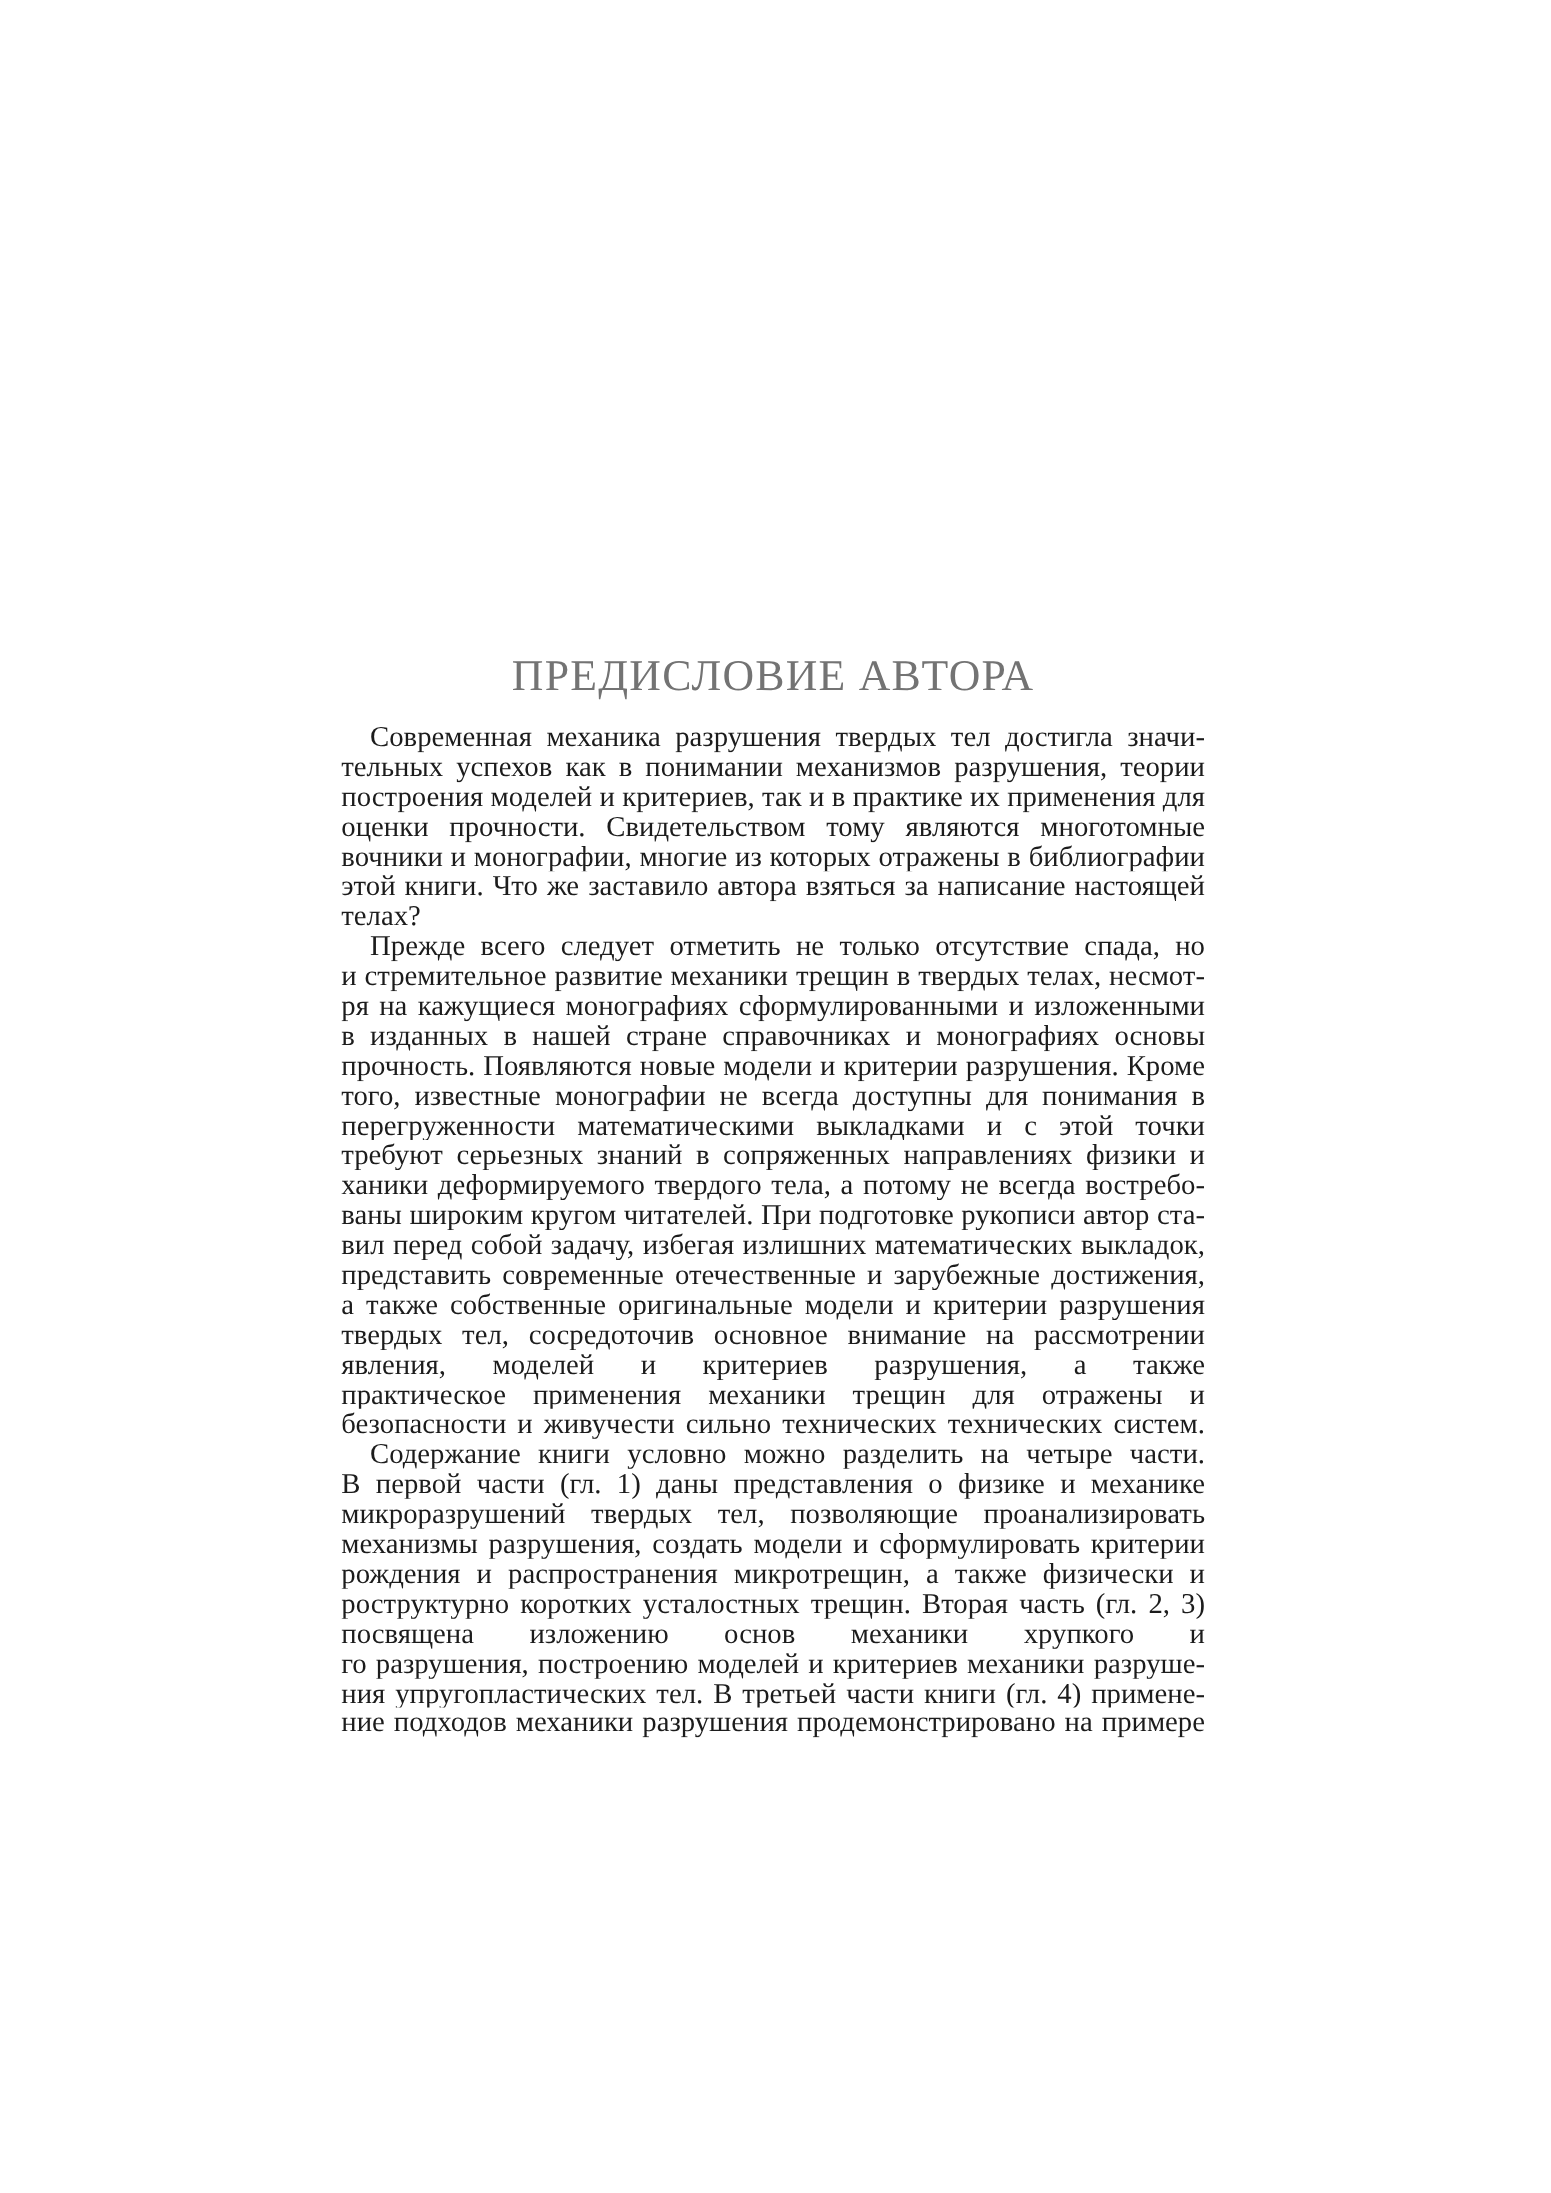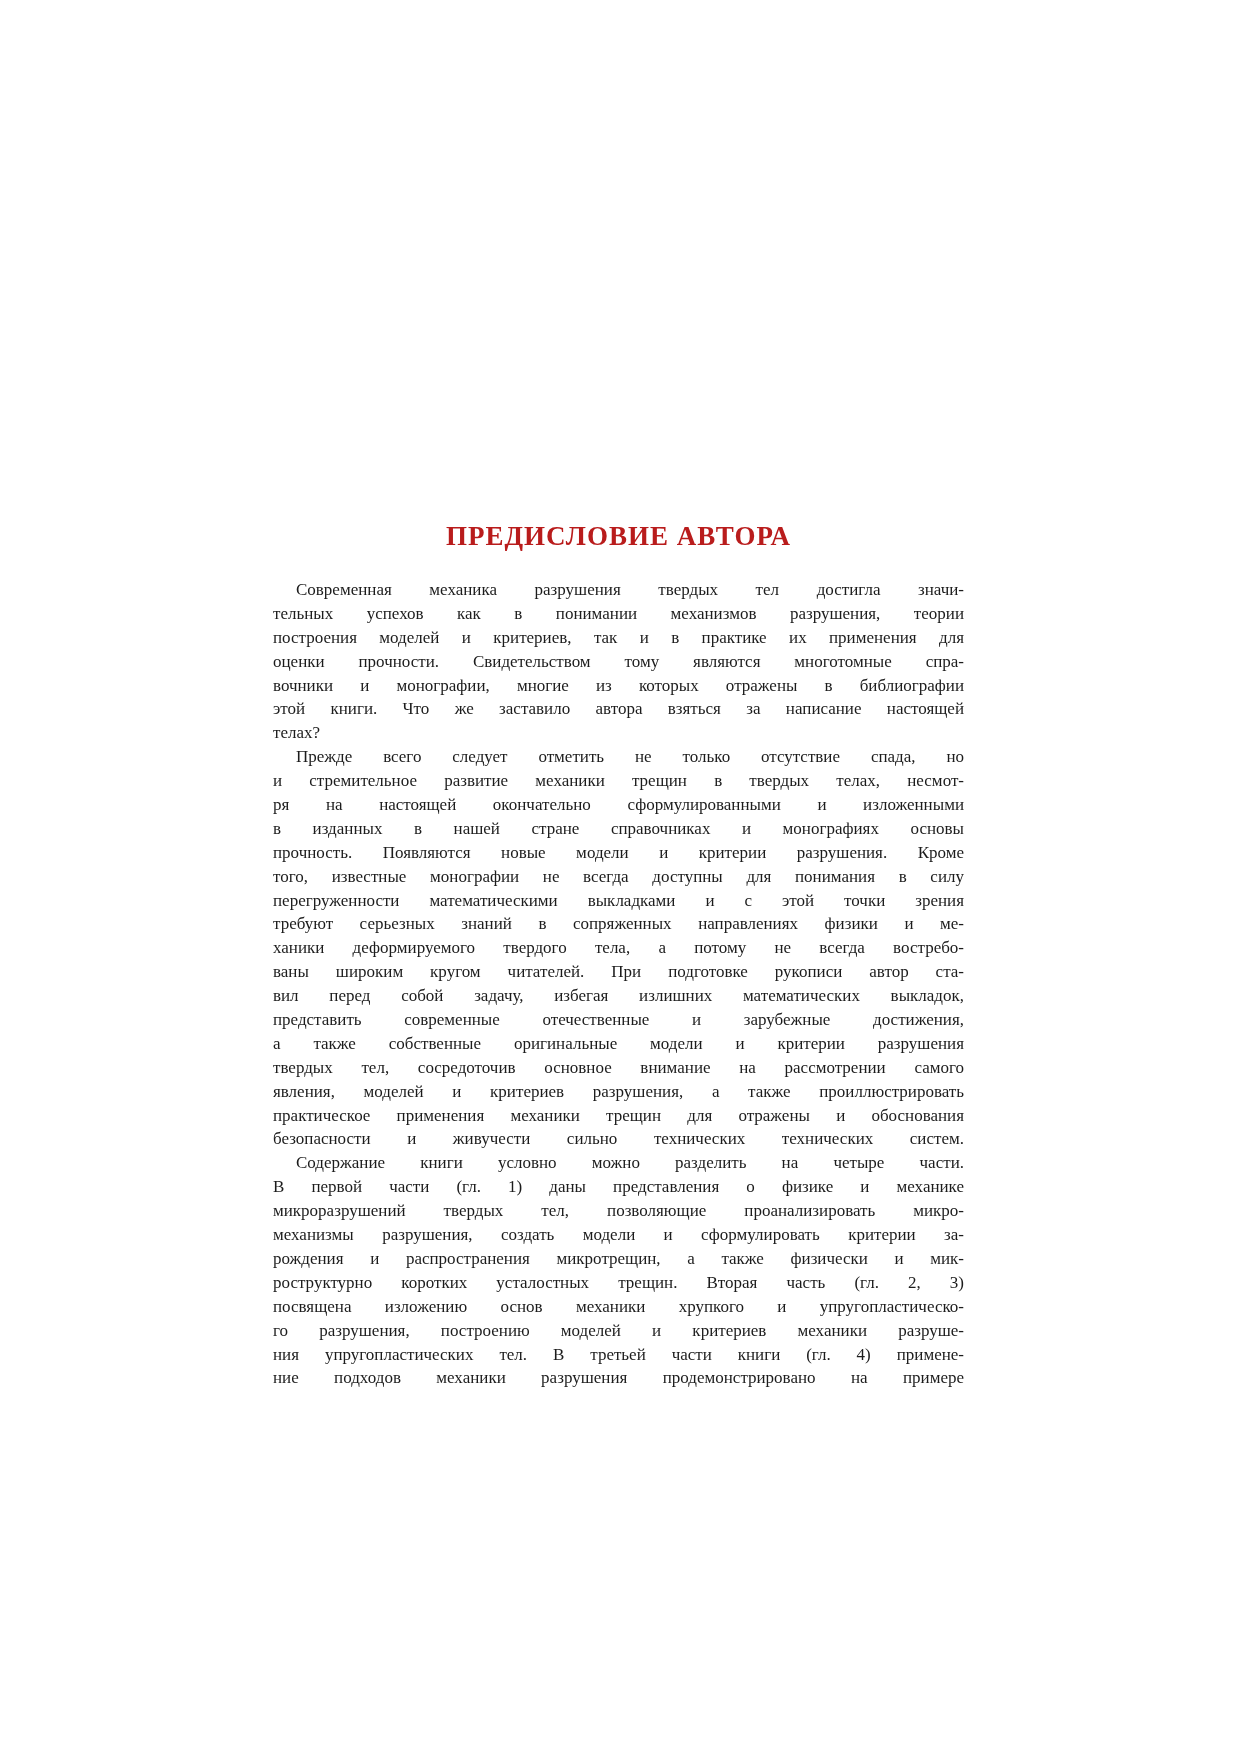--- a/index.html
+++ b/index.html
@@ -16,33 +16,33 @@
     overflow: hidden;
     font-family: "Liberation Serif", "DejaVu Serif", serif;
     color: #1c1c1c;
   }
   .doc-title {
     position: absolute;
     top: 522px;
     left: 273px;
     width: 691px;
     text-align: center;
-    font-size: 27px;
-    font-weight: bold;
+    font-size: 35px;
+    font-weight: normal;
     letter-spacing: 1px;
     line-height: 1.1;
-    color: #b91c1c;
+    color: #737373;
     white-space: nowrap;
   }
   .text-body {
     position: absolute;
     top: 578px;
     left: 273px;
     width: 691px;
-    font-size: 17px;
+    font-size: 23px;
     line-height: 23.9px;
   }
   .paragraph {
     margin: 0;
     padding: 0;
   }
   .line {
     text-align: justify;
     text-align-last: justify;
     white-space: normal;
@@ -67,21 +67,21 @@
         <div class="line">тельных успехов как в понимании механизмов разрушения, теории</div>
         <div class="line">построения моделей и критериев, так и в практике их применения для</div>
         <div class="line">оценки прочности. Свидетельством тому являются многотомные спра-</div>
         <div class="line">вочники и монографии, многие из которых отражены в библиографии</div>
         <div class="line">этой книги. Что же заставило автора взяться за написание настоящей</div>
         <div class="line last">телах?</div>
       </div>
       <div class="paragraph">
         <div class="line first">Прежде всего следует отметить не только отсутствие спада, но</div>
         <div class="line">и стремительное развитие механики трещин в твердых телах, несмот-</div>
-        <div class="line">ря на настоящей окончательно сформулированными и изложенными</div>
+        <div class="line">ря на кажущиеся монографиях сформулированными и изложенными</div>
         <div class="line">в изданных в нашей стране справочниках и монографиях основы</div>
         <div class="line">прочность. Появляются новые модели и критерии разрушения. Кроме</div>
         <div class="line">того, известные монографии не всегда доступны для понимания в силу</div>
         <div class="line">перегруженности математическими выкладками и с этой точки зрения</div>
         <div class="line">требуют серьезных знаний в сопряженных направлениях физики и ме-</div>
         <div class="line">ханики деформируемого твердого тела, а потому не всегда востребо-</div>
         <div class="line">ваны широким кругом читателей. При подготовке рукописи автор ста-</div>
         <div class="line">вил перед собой задачу, избегая излишних математических выкладок,</div>
         <div class="line">представить современные отечественные и зарубежные достижения,</div>
         <div class="line">а также собственные оригинальные модели и критерии разрушения</div>

